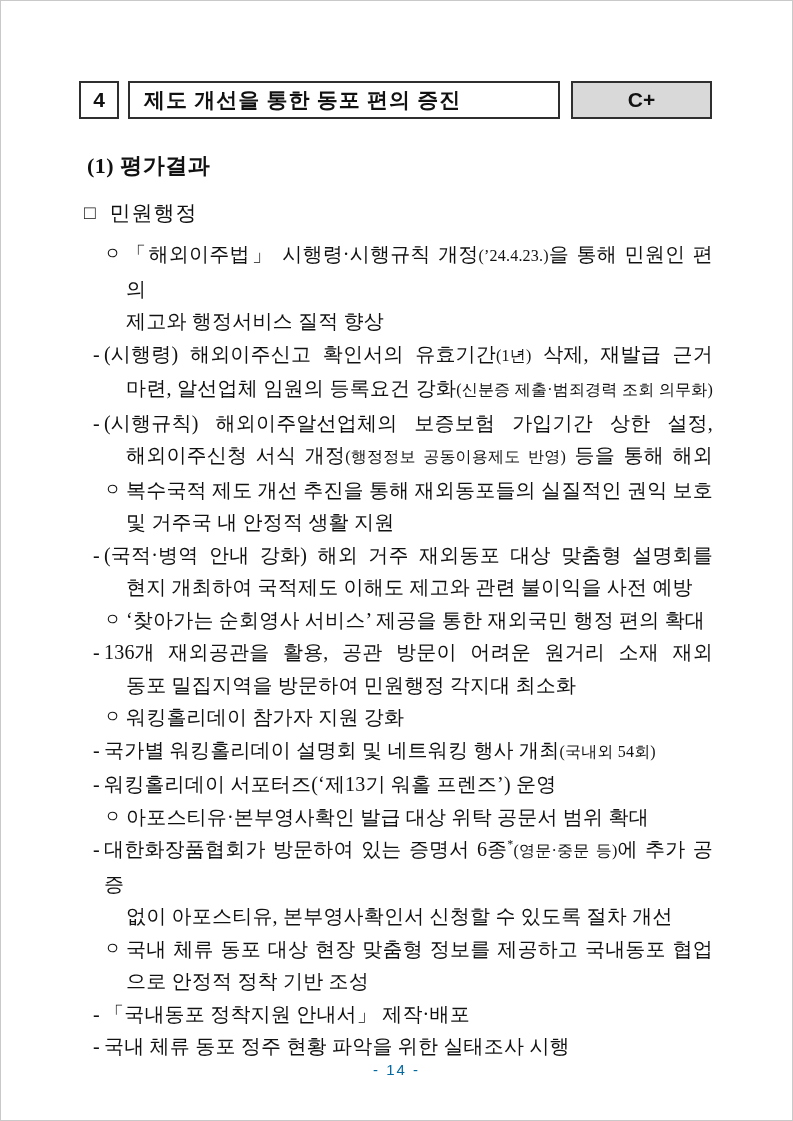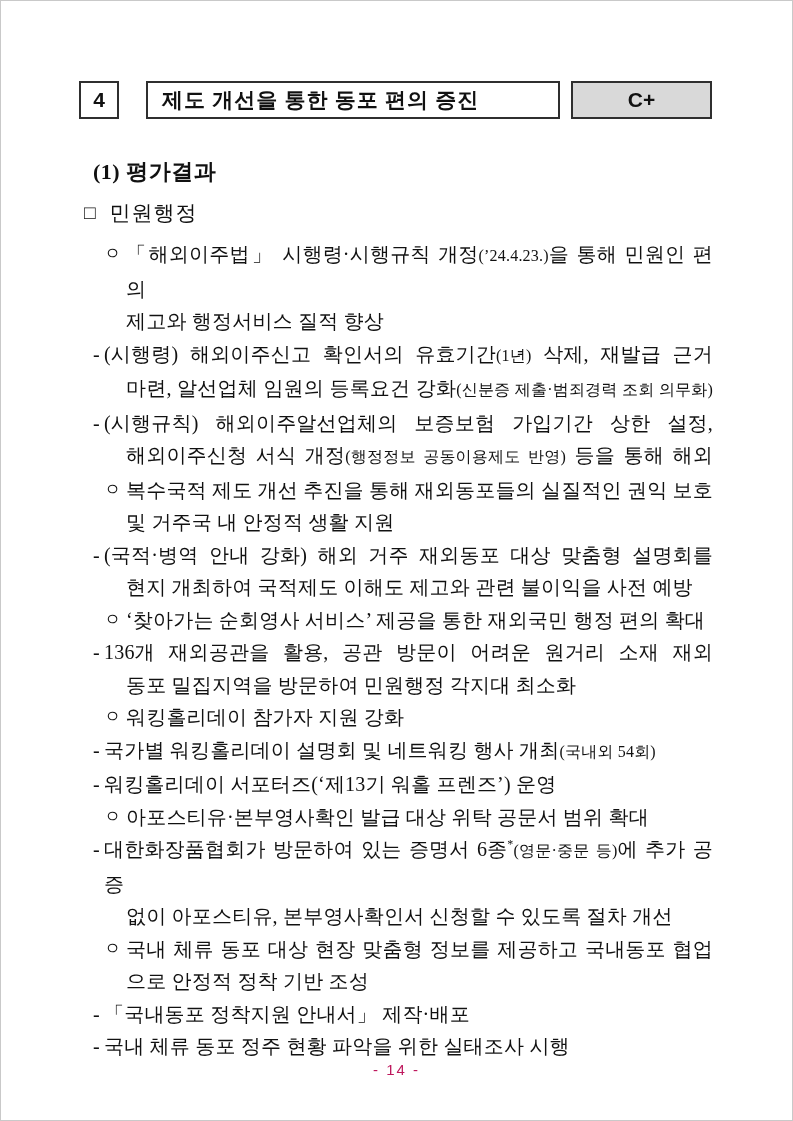--- a/index.html
+++ b/index.html
@@ -19,33 +19,33 @@
     position:absolute;left:78px;top:80px;width:633px;height:38px;
     display:flex;align-items:stretch;
   }
   .num-box{
     width:40px;border:2.5px solid #2f2f2f;background:#ffffff;
     display:flex;align-items:center;justify-content:center;
     font-family:"Liberation Sans","DejaVu Sans",sans-serif;
     font-weight:bold;font-size:21px;box-sizing:border-box;
   }
   .title-box{
-    flex:1;margin-left:27px;border:2.5px solid #2f2f2f;background:#ffffff;
+    flex:1;margin-left:9px;border:2.5px solid #2f2f2f;background:#ffffff;
     display:flex;align-items:center;padding-left:14px;
     font-weight:bold;font-size:21px;letter-spacing:1px;box-sizing:border-box;
   }
   .grade-box{
     width:141px;margin-left:11px;border:2.5px solid #2f2f2f;background:#d9d9d9;
     display:flex;align-items:center;justify-content:center;
     font-family:"Liberation Sans","DejaVu Sans",sans-serif;
     font-weight:bold;font-size:21px;box-sizing:border-box;
   }
   
   .eval-heading{
-    position:absolute;left:82px;top:146px;margin:10px;
+    position:absolute;left:82px;top:146px;margin:4px;
     font-size:22px;font-weight:bold;letter-spacing:0.5px;
   }
   .box-heading{
     position:absolute;left:83px;top:198px;font-size:21px;letter-spacing:1px;
   }
   .box-heading .sq{margin-right:13px;font-size:19px;position:relative;top:-1px;}
   
   #body-content{
     position:absolute;left:80px;top:237px;width:632px;
     font-size:20px;
@@ -64,21 +64,21 @@
   .marker{position:absolute;top:0;line-height:32.5px;}
   .marker.circle-m{left:23px;font-size:17px;}
   .marker.dash-m{left:12px;font-size:20px;}
   .b{font-weight:normal;}
   .sm{font-size:16px;}
   .sup{font-size:12px;vertical-align:super;line-height:0;}
   
   .footer{
     position:absolute;left:0;top:1060px;width:100%;
     text-align:center;font-size:15px;letter-spacing:2px;
-    font-family:"Liberation Sans","DejaVu Sans",sans-serif;color:#be185d;
+    font-family:"Liberation Sans","DejaVu Sans",sans-serif;color:#0369a1;
   }
 </style>
 </head>
 <body>
 
 <div class="page">
 
   <div class="header-row">
     <div class="num-box">
       <span>4</span>

